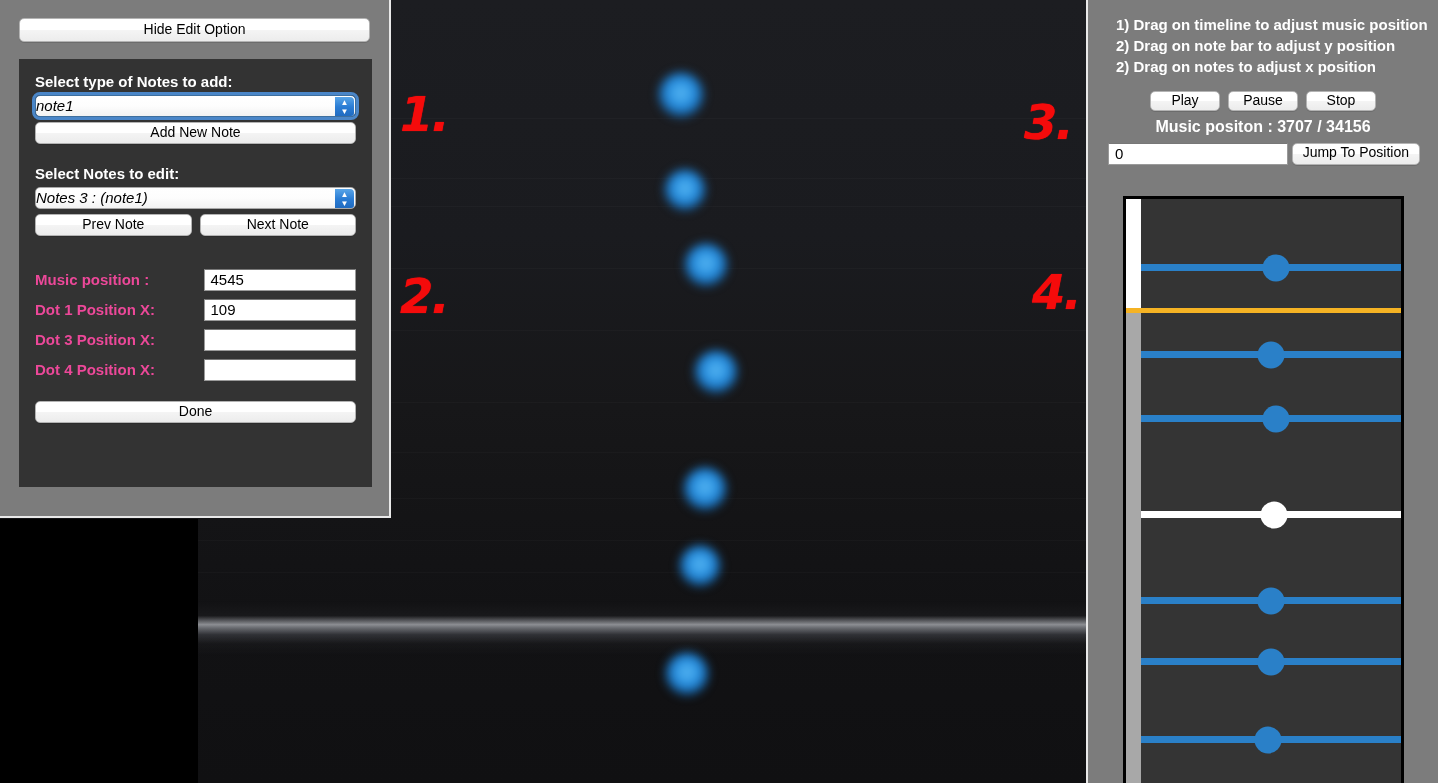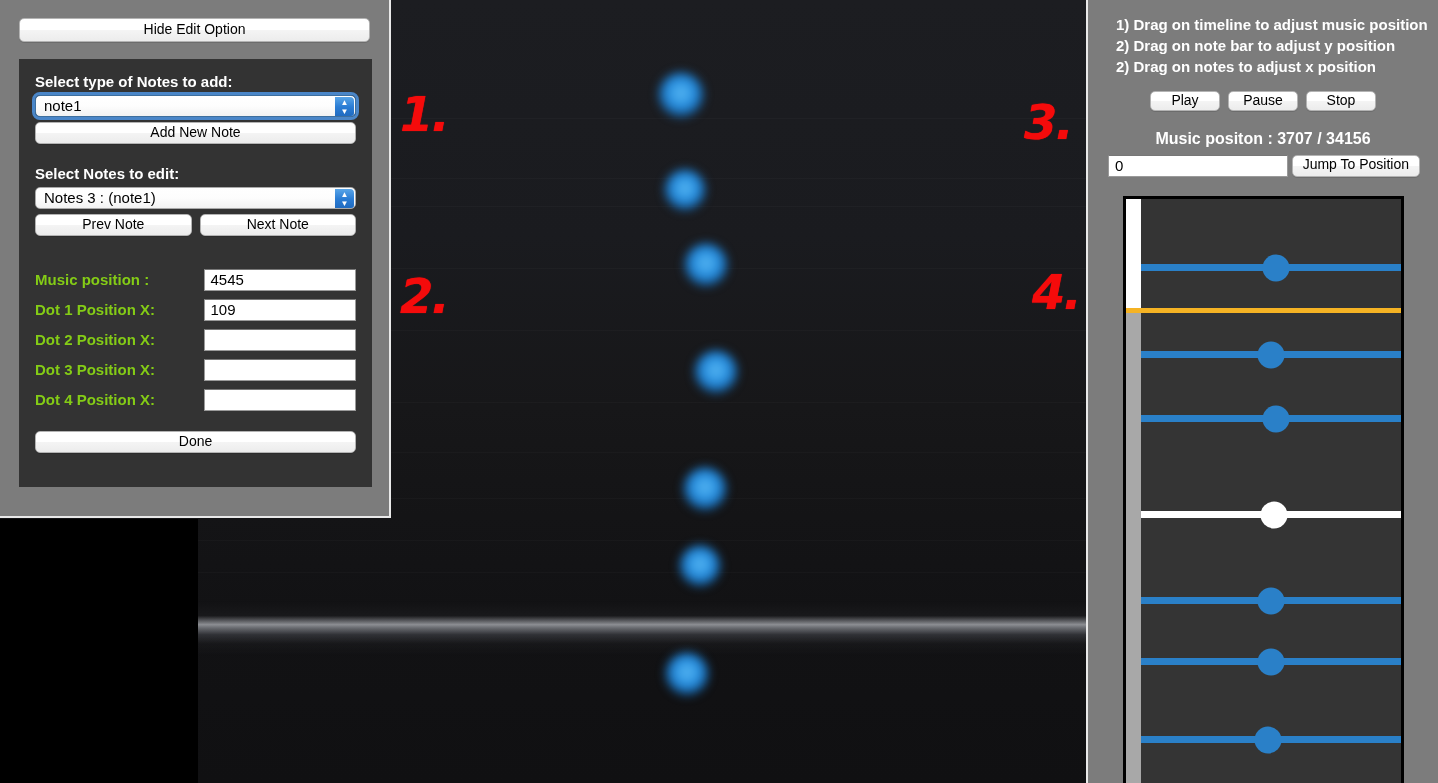--- a/index.html
+++ b/index.html
@@ -147,22 +147,22 @@
     position: relative;
     width: 100%;
     height: 22px;
     box-sizing: border-box;
     background: linear-gradient(to bottom, #ffffff 0%, #fdfdfd 50%, #f2f2f2 100%);
     border: 1px solid #a9a9a9;
     border-radius: 5px;
     color: #000;
     font-size: 15px;
     line-height: 20px;
-    padding-left: 8px;
     overflow: hidden;
+    font-style: italic;
   }
   .osx-select.focused {
     outline: 3px solid #4a86c8;
     outline-offset: 0px;
     border-color: #3e6f9e;
   }
   .select-arrow {
     position: absolute;
     right: 1px; top: 1px;
     width: 19px; height: 20px;
@@ -185,21 +185,21 @@
   .gap-lg { height: 21px; }
   .gap-md { height: 12px; }
   .gap-sm { height: 5px; }
 
   .input-row {
     display: flex;
     align-items: center;
     margin-bottom: 8px;
   }
   .input-row .row-label {
-    color: #84cc16;
+    color: #ec4899;
     font-size: 15px;
     font-weight: bold;
     width: 170px;
     line-height: 18px;
   }
   .text-input {
     width: 152px;
     height: 22px;
     box-sizing: border-box;
     background: #ffffff;
@@ -239,21 +239,21 @@
     width: auto;
     min-width: 70px;
     padding: 1px 14px 2px 14px;
     font-size: 14px;
   }
   #music-position {
     text-align: center;
     color: #ffffff;
     font-size: 16px;
     font-weight: bold;
-    margin-top: 18px;
+    margin-top: 6px;
     line-height: 20px;
   }
   #jump-row {
     display: flex;
     margin-top: 6px;
     padding: 0 18px 0 20px;
     gap: 4px;
   }
   #jump-input {
     flex: 1 1 auto;
@@ -413,24 +413,20 @@
       <div id="field-rows">
           <div class="input-row">
             <div class="row-label">Music position :</div>
             <div class="text-input">4545</div>
           </div>
           <div class="input-row">
             <div class="row-label">Dot 1 Position X:</div>
             <div class="text-input">109</div>
           </div>
           <div class="input-row">
-            <div class="row-label">Dot 2 Position X:</div>
-            <div class="text-input"></div>
-          </div>
-          <div class="input-row">
             <div class="row-label">Dot 3 Position X:</div>
             <div class="text-input"></div>
           </div>
           <div class="input-row">
             <div class="row-label">Dot 4 Position X:</div>
             <div class="text-input"></div>
           </div>
         </div>
 
       <div style="height:12px"></div>

